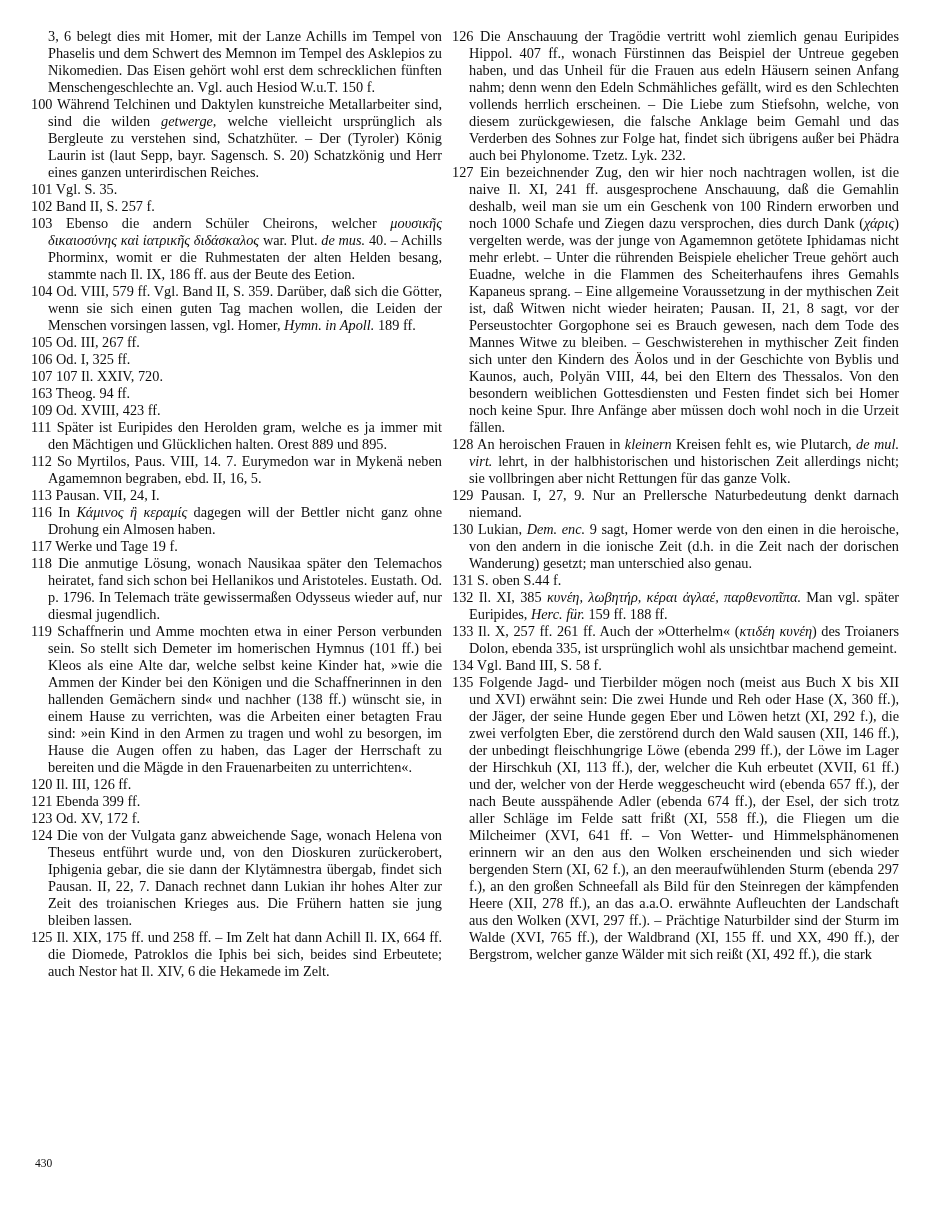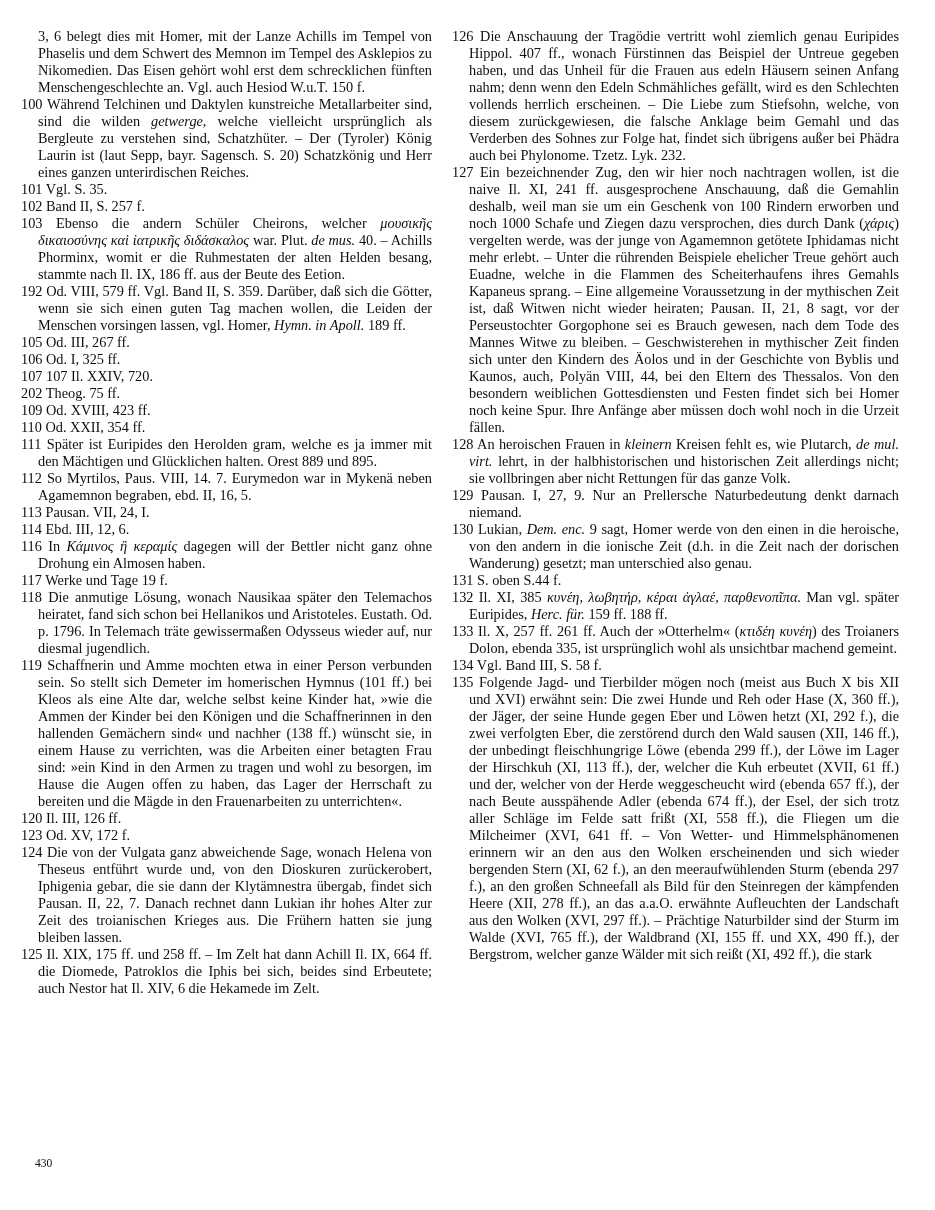--- a/index.html
+++ b/index.html
@@ -9,21 +9,21 @@
     height: 1210px;
     background: #ffffff;
     color: #0e0e0e;
     overflow: hidden;
     font-family: "Liberation Serif", "DejaVu Serif", serif;
   }
   .column {
     position: absolute;
     top: 28px;
   }
-  .col-left  { left: 21px;  width: 411px; }
+  .col-left  { left: 31px;  width: 411px; }
   .col-right { left: 452px; width: 447px; }
   p.fn {
     margin: 0;
     font-size: 14.3px;
     line-height: 17px;
     text-align: justify;
     padding-left: 17px;
     text-indent: -17px;
   }
   p.fn.cont {
@@ -42,36 +42,35 @@
 </head>
 <body>
 
 <div class="page">
   <div class="column col-left" id="col-left">
       <p class="fn cont"><span>3, 6 belegt dies mit Homer, mit der Lanze Achills im Tempel von Phaselis und dem Schwert des Memnon im Tempel des Asklepios zu Nikomedien. Das Eisen gehört wohl erst dem schrecklichen fünften Menschengeschlechte an. Vgl. auch Hesiod W.u.T. 150 f.</span></p>
       <p class="fn"><span class="fn-num">100</span> <span>Während Telchinen und Daktylen kunstreiche Metallarbeiter sind, sind die wilden </span><i>getwerge,</i><span> welche vielleicht ursprünglich als Bergleute zu verstehen sind, Schatzhüter. – Der (Tyroler) König Laurin ist (laut Sepp, bayr. Sagensch. S. 20) Schatzkönig und Herr eines ganzen unterirdischen Reiches.</span></p>
       <p class="fn"><span class="fn-num">101</span> <span>Vgl. S. 35.</span></p>
       <p class="fn"><span class="fn-num">102</span> <span>Band II, S. 257 f.</span></p>
       <p class="fn"><span class="fn-num">103</span> <span>Ebenso die andern Schüler Cheirons, welcher </span><i>μουσικῆς δικαιοσύνης καὶ ἰατρικῆς διδάσκαλος</i><span> war. Plut. </span><i>de mus.</i><span> 40. – Achills Phorminx, womit er die Ruhmestaten der alten Helden besang, stammte nach Il. IX, 186 ff. aus der Beute des Eetion.</span></p>
-      <p class="fn"><span class="fn-num">192</span> <span>Od. VIII, 579 ff. Vgl. Band II, S. 359. Darüber, daß sich die Götter, wenn sie sich einen guten Tag machen wollen, die Leiden der Menschen vorsingen lassen, vgl. Homer, </span><i>Hymn. in Apoll.</i><span> 189 ff.</span></p>
+      <p class="fn"><span class="fn-num">104</span> <span>Od. VIII, 579 ff. Vgl. Band II, S. 359. Darüber, daß sich die Götter, wenn sie sich einen guten Tag machen wollen, die Leiden der Menschen vorsingen lassen, vgl. Homer, </span><i>Hymn. in Apoll.</i><span> 189 ff.</span></p>
       <p class="fn"><span class="fn-num">105</span> <span>Od. III, 267 ff.</span></p>
       <p class="fn"><span class="fn-num">106</span> <span>Od. I, 325 ff.</span></p>
       <p class="fn"><span class="fn-num">107</span> <span>107 Il. XXIV, 720.</span></p>
-      <p class="fn"><span class="fn-num">202</span> <span>Theog. 75 ff.</span></p>
+      <p class="fn"><span class="fn-num">163</span> <span>Theog. 94 ff.</span></p>
       <p class="fn"><span class="fn-num">109</span> <span>Od. XVIII, 423 ff.</span></p>
-      <p class="fn"><span class="fn-num">110</span> <span>Od. XXII, 354 ff.</span></p>
       <p class="fn"><span class="fn-num">111</span> <span>Später ist Euripides den Herolden gram, welche es ja immer mit den Mächtigen und Glücklichen halten. Orest 889 und 895.</span></p>
       <p class="fn"><span class="fn-num">112</span> <span>So Myrtilos, Paus. VIII, 14. 7. Eurymedon war in Mykenä neben Agamemnon begraben, ebd. II, 16, 5.</span></p>
       <p class="fn"><span class="fn-num">113</span> <span>Pausan. VII, 24, I.</span></p>
-      <p class="fn"><span class="fn-num">114</span> <span>Ebd. III, 12, 6.</span></p>
       <p class="fn"><span class="fn-num">116</span> <span>In </span><i>Κάμινος ἢ κεραμίς</i><span> dagegen will der Bettler nicht ganz ohne Drohung ein Almosen haben.</span></p>
       <p class="fn"><span class="fn-num">117</span> <span>Werke und Tage 19 f.</span></p>
       <p class="fn"><span class="fn-num">118</span> <span>Die anmutige Lösung, wonach Nausikaa später den Telemachos heiratet, fand sich schon bei Hellanikos und Aristoteles. Eustath. Od. p. 1796. In Telemach träte gewissermaßen Odysseus wieder auf, nur diesmal jugendlich.</span></p>
       <p class="fn"><span class="fn-num">119</span> <span>Schaffnerin und Amme mochten etwa in einer Person verbunden sein. So stellt sich Demeter im homerischen Hymnus (101 ff.) bei Kleos als eine Alte dar, welche selbst keine Kinder hat, »wie die Ammen der Kinder bei den Königen und die Schaffnerinnen in den hallenden Gemächern sind« und nachher (138 ff.) wünscht sie, in einem Hause zu verrichten, was die Arbeiten einer betagten Frau sind: »ein Kind in den Armen zu tragen und wohl zu besorgen, im Hause die Augen offen zu haben, das Lager der Herrschaft zu bereiten und die Mägde in den Frauenarbeiten zu unterrichten«.</span></p>
       <p class="fn"><span class="fn-num">120</span> <span>Il. III, 126 ff.</span></p>
+      <p class="fn"><span class="fn-num">121</span> <span>Ebenda 399 ff.</span></p>
       <p class="fn"><span class="fn-num">123</span> <span>Od. XV, 172 f.</span></p>
       <p class="fn"><span class="fn-num">124</span> <span>Die von der Vulgata ganz abweichende Sage, wonach Helena von Theseus entführt wurde und, von den Dioskuren zurückerobert, Iphigenia gebar, die sie dann der Klytämnestra übergab, findet sich Pausan. II, 22, 7. Danach rechnet dann Lukian ihr hohes Alter zur Zeit des troianischen Krieges aus. Die Frühern hatten sie jung bleiben lassen.</span></p>
       <p class="fn"><span class="fn-num">125</span> <span>Il. XIX, 175 ff. und 258 ff. – Im Zelt hat dann Achill Il. IX, 664 ff. die Diomede, Patroklos die Iphis bei sich, beides sind Erbeutete; auch Nestor hat Il. XIV, 6 die Hekamede im Zelt.</span></p>
     </div>
   <div class="column col-right" id="col-right">
       <p class="fn"><span class="fn-num">126</span> <span>Die Anschauung der Tragödie vertritt wohl ziemlich genau Euripides Hippol. 407 ff., wonach Fürstinnen das Beispiel der Untreue gegeben haben, und das Unheil für die Frauen aus edeln Häusern seinen Anfang nahm; denn wenn den Edeln Schmähliches gefällt, wird es den Schlechten vollends herrlich erscheinen. – Die Liebe zum Stiefsohn, welche, von diesem zurückgewiesen, die falsche Anklage beim Gemahl und das Verderben des Sohnes zur Folge hat, findet sich übrigens außer bei Phädra auch bei Phylonome. Tzetz. Lyk. 232.</span></p>
       <p class="fn"><span class="fn-num">127</span> <span>Ein bezeichnender Zug, den wir hier noch nachtragen wollen, ist die naive Il. XI, 241 ff. ausgesprochene Anschauung, daß die Gemahlin deshalb, weil man sie um ein Geschenk von 100 Rindern erworben und noch 1000 Schafe und Ziegen dazu versprochen, dies durch Dank (</span><i>χάρις</i><span>) vergelten werde, was der junge von Agamemnon getötete Iphidamas nicht mehr erlebt. – Unter die rührenden Beispiele ehelicher Treue gehört auch Euadne, welche in die Flammen des Scheiterhaufens ihres Gemahls Kapaneus sprang. – Eine allgemeine Voraussetzung in der mythischen Zeit ist, daß Witwen nicht wieder heiraten; Pausan. II, 21, 8 sagt, vor der Perseustochter Gorgophone sei es Brauch gewesen, nach dem Tode des Mannes Witwe zu bleiben. – Geschwisterehen in mythischer Zeit finden sich unter den Kindern des Äolos und in der Geschichte von Byblis und Kaunos, auch, Polyän VIII, 44, bei den Eltern des Thessalos. Von den besondern weiblichen Gottesdiensten und Festen findet sich bei Homer noch keine Spur. Ihre Anfänge aber müssen doch wohl noch in die Urzeit fällen.</span></p>
       <p class="fn"><span class="fn-num">128</span> <span>An heroischen Frauen in </span><i>kleinern</i><span> Kreisen fehlt es, wie Plutarch, </span><i>de mul. virt.</i><span> lehrt, in der halbhistorischen und historischen Zeit allerdings nicht; sie vollbringen aber nicht Rettungen für das ganze Volk.</span></p>
       <p class="fn"><span class="fn-num">129</span> <span>Pausan. I, 27, 9. Nur an Prellersche Naturbedeutung denkt darnach niemand.</span></p>
       <p class="fn"><span class="fn-num">130</span> <span>Lukian, </span><i>Dem. enc.</i><span> 9 sagt, Homer werde von den einen in die heroische, von den andern in die ionische Zeit (d.h. in die Zeit nach der dorischen Wanderung) gesetzt; man unterschied also genau.</span></p>

